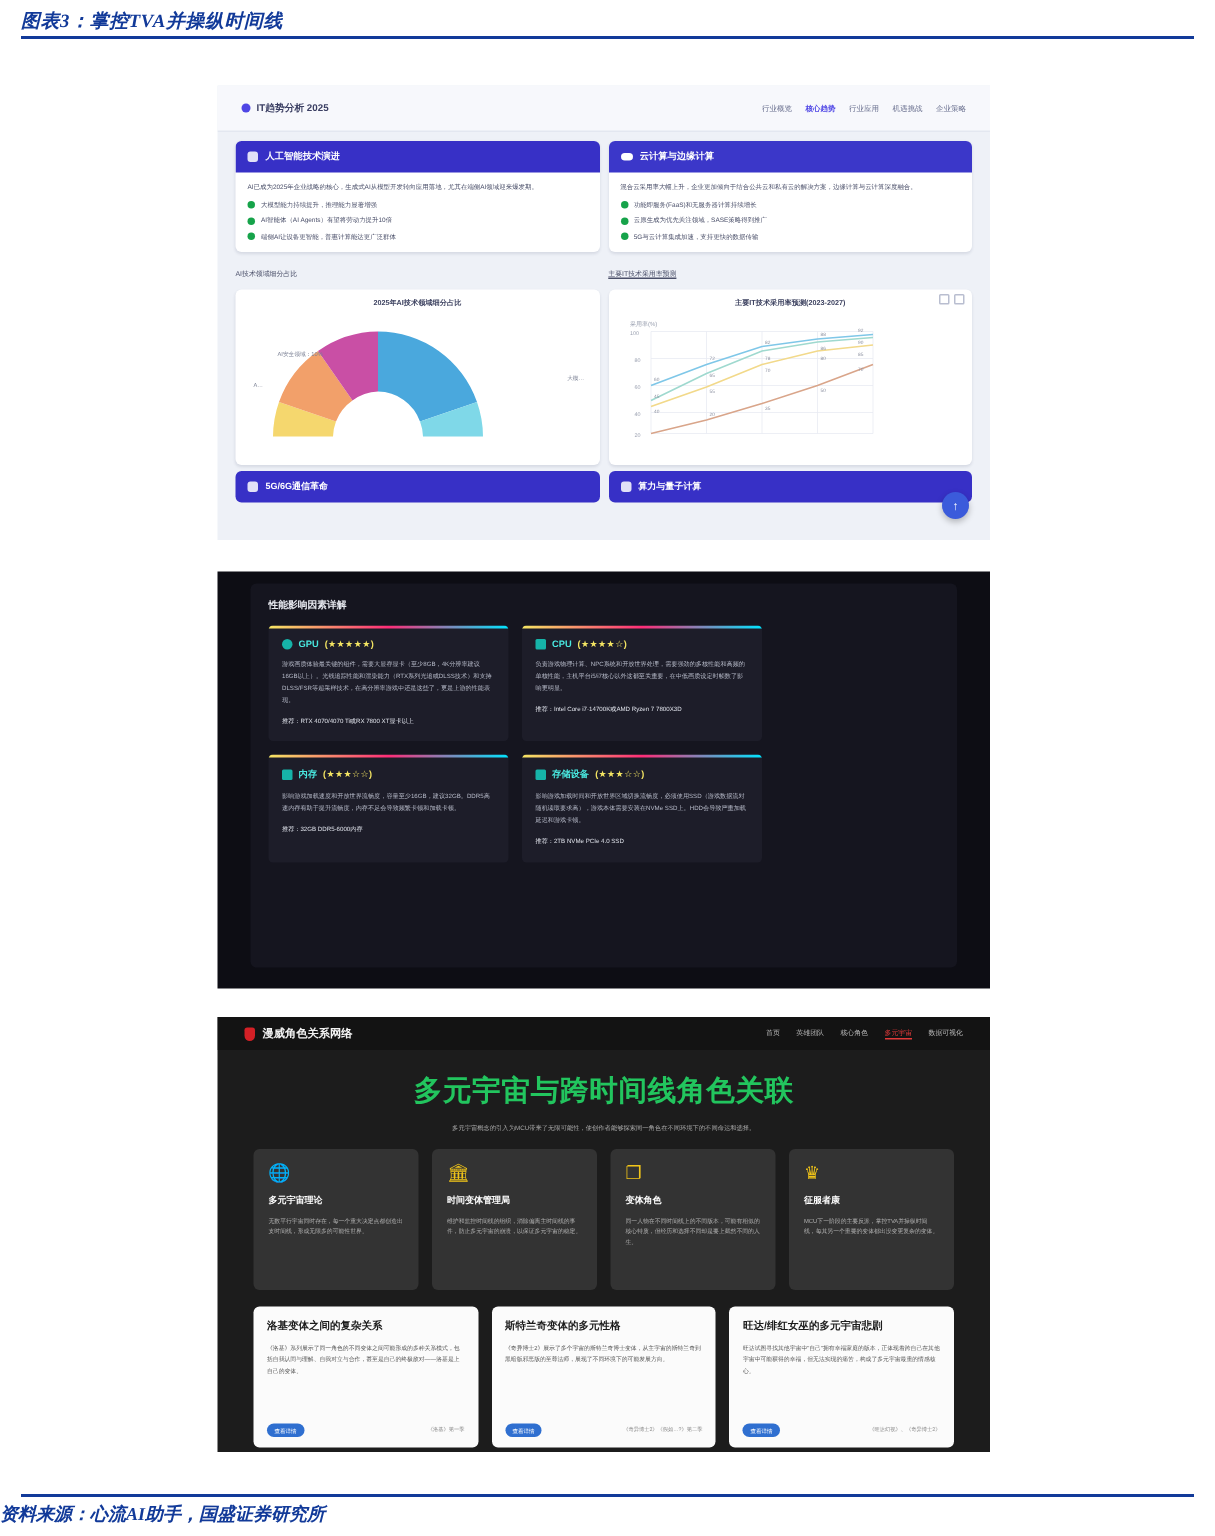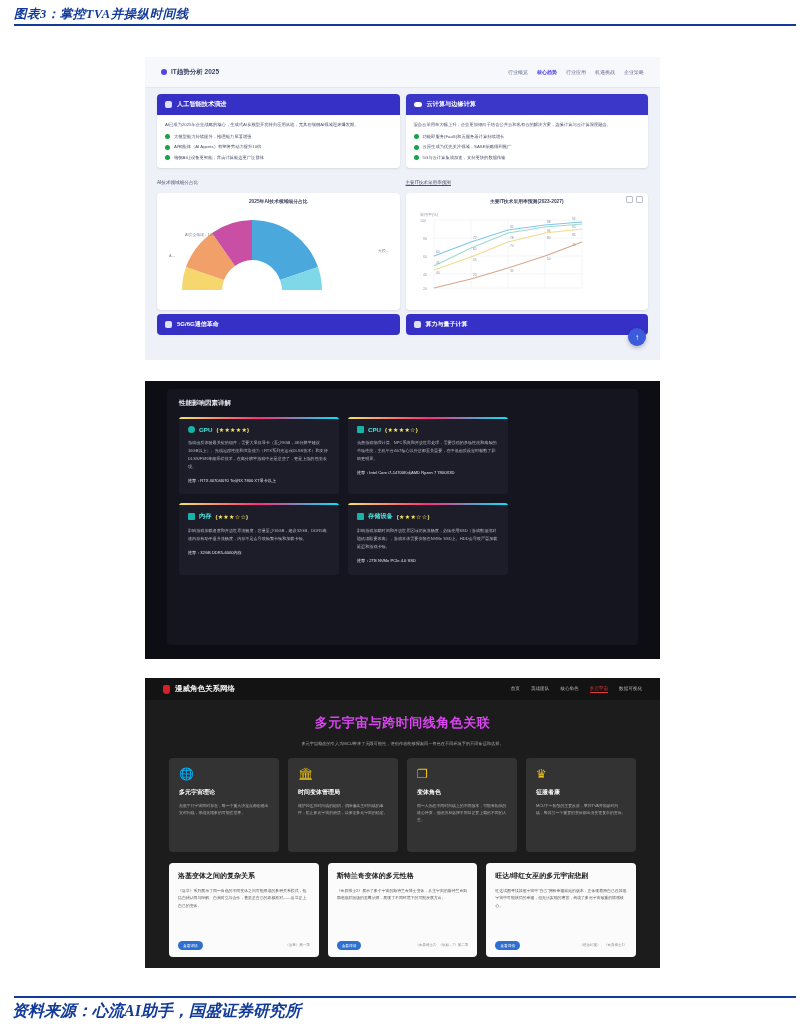--- a/index.html
+++ b/index.html
@@ -4,22 +4,22 @@
 <style>
   html,body{margin:0;padding:0;}
   body{width:810px;height:1024px;background:#ffffff;font-family:"Liberation Sans","DejaVu Sans",sans-serif;overflow:hidden;}
   .page{position:relative;width:810px;height:1024px;}
 
   
   .fig-title{position:absolute;left:14px;top:6px;font-family:"Liberation Serif","DejaVu Serif",serif;
     font-style:italic;font-weight:bold;font-size:12.5px;color:#123a99;letter-spacing:.5px;white-space:nowrap;}
   .rule-top{position:absolute;left:14px;top:24px;width:782px;height:2px;background:#123a99;}
   .rule-bot{position:absolute;left:14px;top:996px;width:782px;height:2px;background:#123a99;}
-  .fig-src{position:absolute;left:12px;top:1001px;font-family:"Liberation Serif","DejaVu Serif",serif;
-    font-style:italic;font-weight:bold;font-size:16px;color:#123a99;white-space:nowrap;}
+  .fig-src{position:absolute;left:0;top:1001px;font-family:"Liberation Serif","DejaVu Serif",serif;
+    font-style:italic;font-weight:bold;font-size:12px;color:#123a99;white-space:nowrap;}
 
   
   .p1{position:absolute;left:145px;top:57px;width:515px;height:303px;background:#eef1f7;overflow:hidden;}
   .p1-head{height:30px;background:#f7f8fc;border-bottom:1px solid #e3e7f0;display:flex;align-items:center;
            justify-content:space-between;padding:0 16px;}
   .p1-brand{display:flex;align-items:center;gap:4px;font-size:6.5px;font-weight:bold;color:#3b3f63;}
   .p1-dot{width:6px;height:6px;border-radius:50%;background:#4f46e5;display:inline-block;}
   .p1-nav{display:flex;gap:9px;font-size:5px;color:#6b7190;}
   .p1-nav .on{color:#4f46e5;font-weight:bold;}
   .p1-body{display:flex;gap:6px;padding:6px 12px 0 12px;}
@@ -71,21 +71,21 @@
   .gc-rec{font-size:4.1px;line-height:1.8;color:#dfe2ea;margin-top:6px;}
 
   
   .p3{position:absolute;left:145px;top:678px;width:515px;height:290px;background:#1c1c1c;overflow:hidden;}
   .p3-head{height:22px;background:#131313;display:flex;align-items:center;justify-content:space-between;padding:0 18px;}
   .p3-brand{display:flex;align-items:center;gap:5px;font-size:7.5px;font-weight:bold;color:#f2f2f2;}
   .p3-logo{width:7px;height:9px;background:#d42026;border-radius:2px 2px 4px 4px;}
   .p3-nav{display:flex;gap:11px;font-size:4.6px;color:#b9b9b9;}
   .p3-nav .on{color:#e23a3a;border-bottom:1px solid #e23a3a;padding-bottom:1px;}
   .p3-hero{padding:14px 30px 10px 30px;text-align:center;}
-  .p3-h1{font-size:13px;font-weight:bold;color:#d946ef;letter-spacing:.5px;}
+  .p3-h1{font-size:19px;font-weight:bold;color:#22c55e;letter-spacing:.5px;}
   .p3-sub{margin-top:9px;font-size:4.2px;color:#a9a9a9;line-height:1.6;}
   .p3-cards{display:flex;gap:9px;padding:0 24px;}
   .mcard{flex:1;background:#333333;border-radius:4px;padding:10px 10px 12px 10px;min-height:72px;}
   .mc-ico{font-size:12px;color:#f0c419;line-height:1;}
   .mc-t{margin-top:8px;font-size:6px;font-weight:bold;color:#ffffff;}
   .mc-b{margin-top:5px;font-size:3.9px;line-height:1.85;color:#b0b0b0;}
   .p3-rows{display:flex;gap:9px;padding:11px 24px 0 24px;}
   .wcard{flex:1;background:#fbfbfb;border-radius:4px;padding:8px 9px 8px 9px;height:78px;position:relative;overflow:hidden;}
   .wc-t{font-size:7px;font-weight:bold;color:#1a1a1a;}
   .wc-b{margin-top:6px;font-size:3.9px;line-height:1.9;color:#565656;}

